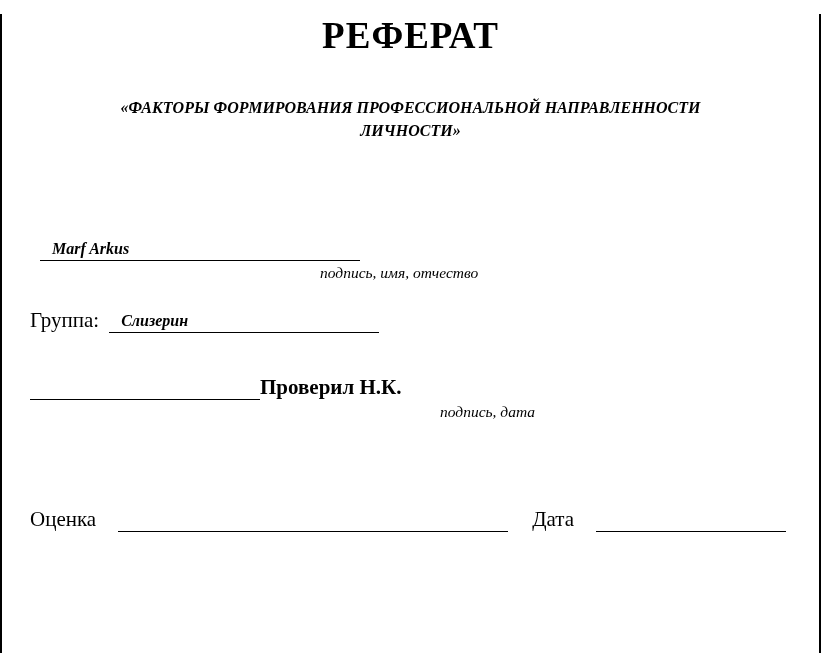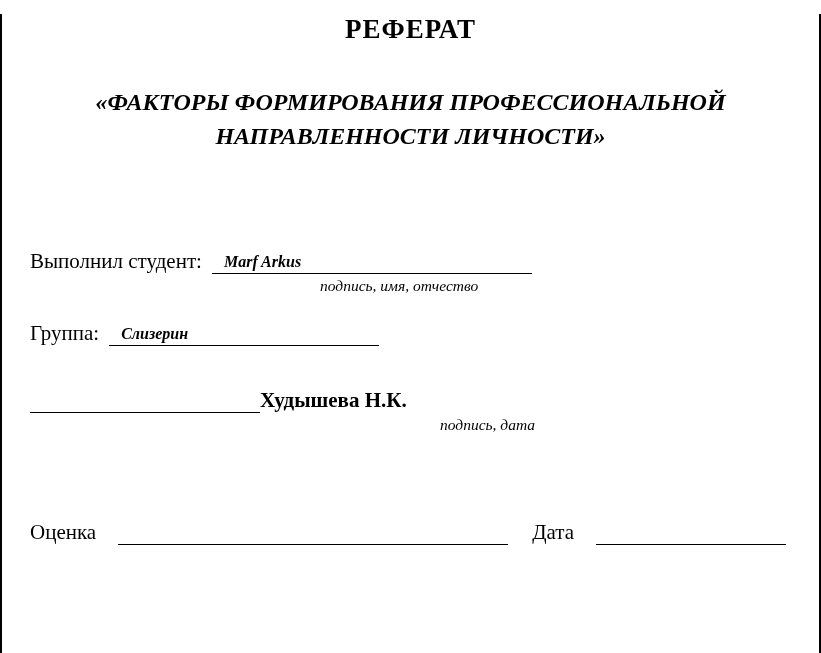--- a/index.html
+++ b/index.html
@@ -22,30 +22,30 @@
     box-sizing: border-box;
     border-left: 2px solid #000;
     border-right: 2px solid #000;
     border-bottom: 2px solid #000;
     background: #fff;
   }
 
   .title-main {
     text-align: center;
     font-weight: bold;
-    font-size: 27px;
+    font-size: 37px;
     letter-spacing: 1px;
     margin-top: 14px;
   }
 
   .title-sub {
     text-align: center;
     font-weight: bold;
     font-style: italic;
-    font-size: 24px;
+    font-size: 16px;
     line-height: 1.42;
     margin-top: 40px;
     padding: 0 90px;
   }
 
   .fields {
     margin-top: 96px;
     padding-left: 28px;
     padding-right: 26px;
   }
@@ -117,41 +117,40 @@
 
 <div class="page">
 
   <div class="title-main">РЕФЕРАТ</div>
 
   <div class="title-sub">«ФАКТОРЫ ФОРМИРОВАНИЯ ПРОФЕССИОНАЛЬНОЙ НАПРАВЛЕННОСТИ ЛИЧНОСТИ»</div>
 
   <div class="fields">
 
     <div class="field-row row-student">
-      <span class="field-label">Выполнил студент:</span>
       <span class="gap-sm"></span>
       <span class="rule">
         <span class="filled">Marf Arkus</span>
       </span>
     </div>
     <div class="caption cap-student">подпись, имя, отчество</div>
 
     <div class="field-row row-group">
       <span class="field-label">Группа:</span>
       <span class="gap-sm"></span>
       <span class="rule">
         <span class="filled">Слизерин</span>
       </span>
     </div>
 
     <div class="field-row row-teacher">
       <span class="rule">
         <span class="filled"></span>
       </span>
-      <span class="tail">Худышева Н.К.</span>
+      <span class="tail">Проверил Н.К.</span>
     </div>
     <div class="caption cap-teacher">подпись, дата</div>
 
     <div class="bottom-row">
       <span class="field-label">Оценка</span>
       <span class="gap-lg"></span>
       <span class="rule-mark">
         <span></span>
       </span>
       <span class="gap-mid"></span>

